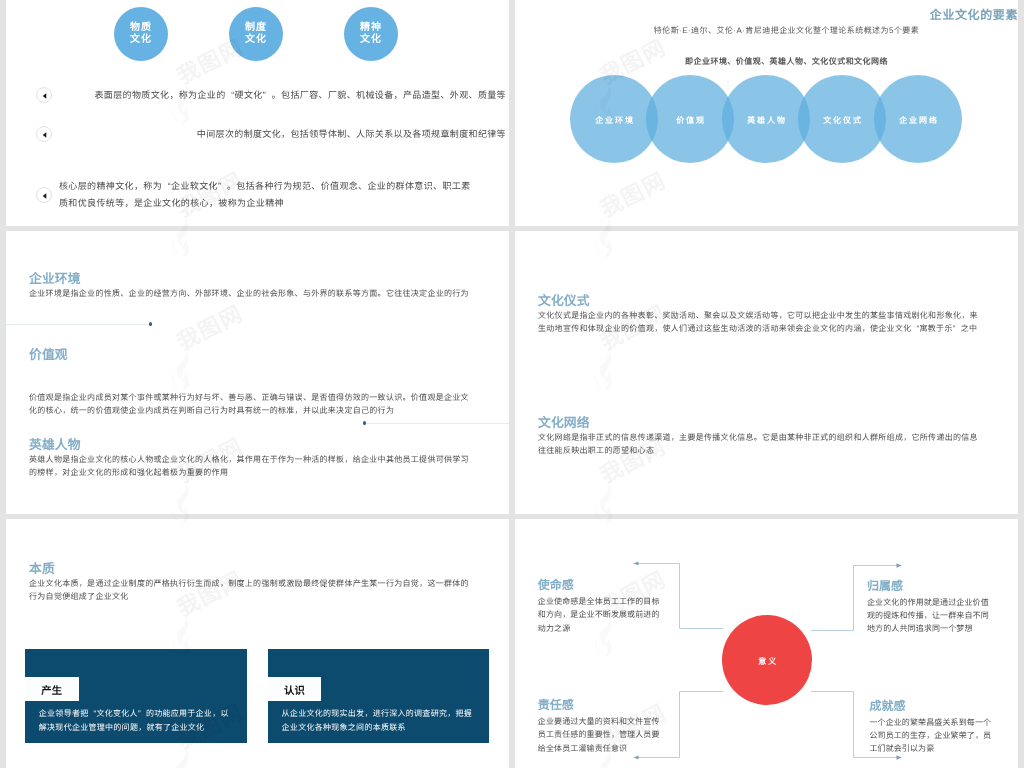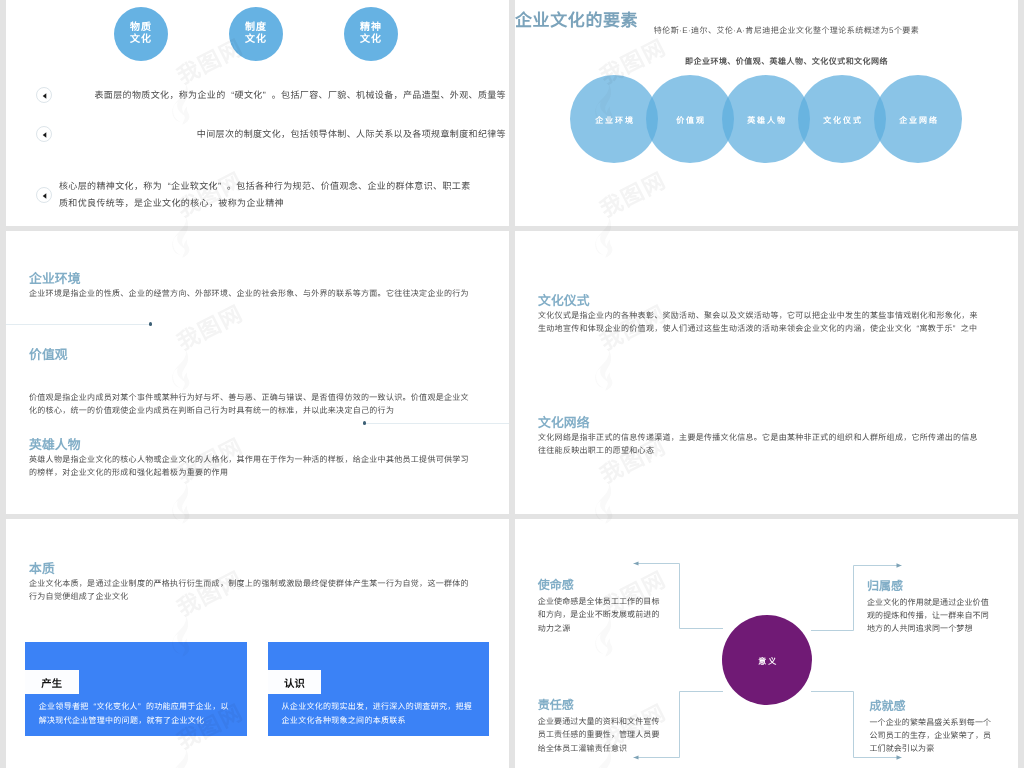--- a/index.html
+++ b/index.html
@@ -21,22 +21,22 @@
     background:#66b2e3;color:#fff;display:flex;flex-direction:column;
     align-items:center;justify-content:center;}
   .s1-circle span{font-size:10px;line-height:12px;letter-spacing:1px;
     font-weight:700;font-family:"Liberation Serif",serif;}
   .s1-bullet{position:absolute;display:flex;align-items:flex-start;justify-content:space-between;}
   .s1-dot{width:14px;height:14px;border-radius:50%;border:1px solid #dde5ea;
     background:#fff;flex:0 0 auto;margin-right:7px;position:relative;}
   .s1-dot svg{position:absolute;left:5px;top:4.5px;}
   .s1-txt{font-size:9px;line-height:17px;color:#4a4a4a;letter-spacing:0.37px;}
   
-  .s2-title{position:absolute;left:0;top:5.5px;width:503px;text-align:left;
-    font-size:17px;font-weight:700;color:#7ba3bb;letter-spacing:0.6px;}
+  .s2-title{position:absolute;left:0;top:5.5px;width:503px;text-align:right;
+    font-size:12px;font-weight:700;color:#7ba3bb;letter-spacing:0.6px;}
   .s2-sub{position:absolute;left:0;top:25px;width:543px;text-align:center;
     font-size:8px;color:#555;letter-spacing:0.45px;}
   .s2-sub2{top:56px;font-weight:bold;}
   .s2-circles{position:absolute;left:55px;top:75px;width:393px;height:88px;}
   .s2-c{position:absolute;top:0;width:88px;height:88px;border-radius:50%;
     background:rgba(93,173,222,0.72);display:flex;align-items:center;justify-content:center;}
   .s2-c span{color:#fff;font-size:8px;font-weight:700;letter-spacing:1.9px;
     font-family:"Liberation Serif",serif;position:relative;top:1.5px;left:1px;}
   
   .sec{position:absolute;left:23px;}
@@ -44,30 +44,30 @@
     line-height:13px;margin-bottom:3px;}
   .sec-b{font-size:8px;line-height:12.9px;color:#4d4d4d;letter-spacing:0.3px;}
   .rule{position:absolute;height:1px;background:#e3ecf1;}
   .rule-dot{position:absolute;top:-1.2px;width:3.4px;height:3.4px;border-radius:50%;
     background:#3d6076;display:block;}
   .rule-l{left:0;top:92.5px;width:144px;}
   .rule-l .rule-dot{right:-2px;}
   .rule-r{left:358.5px;top:191.5px;width:145px;}
   .rule-r .rule-dot{left:-2px;}
   
-  .s5-box{position:absolute;top:123px;width:221.7px;height:94px;background:#3b82f6;}
+  .s5-box{position:absolute;top:130px;width:221.7px;height:94px;background:#0c4a6e;}
   .s5-tag{position:absolute;left:0;top:28px;width:53.5px;height:24px;background:#fcfdff;
     display:flex;align-items:center;justify-content:center;}
   .s5-tag span{font-size:10.3px;font-weight:700;color:#101010;letter-spacing:0.3px;}
   .s5-txt{position:absolute;left:13.8px;top:58px;width:193px;color:#fff;
     font-size:8px;line-height:13.8px;letter-spacing:0.28px;}
   
   .s6-lines{position:absolute;left:0;top:0;}
   .s6-core{position:absolute;left:207.2px;top:95.5px;width:90px;height:90px;
-    border-radius:50%;background:#701a75;display:flex;align-items:center;justify-content:center;}
+    border-radius:50%;background:#ef4444;display:flex;align-items:center;justify-content:center;}
   .s6-core span{color:#fff;font-size:8px;font-weight:700;letter-spacing:1.9px;
     font-family:"Liberation Serif",serif;position:relative;left:1px;top:2px;}
   .s6-blk{position:absolute;}
   .s6-h{font-size:12px;font-weight:700;color:#82aec7;line-height:13px;margin-bottom:3px;}
   .s6-b{font-size:8px;line-height:13.3px;color:#4d4d4d;letter-spacing:0.12px;}
   
   .wm{position:absolute;left:0;top:0;width:1024px;height:768px;pointer-events:none;
       z-index:1;mix-blend-mode:multiply;}
   .wm-tile{position:absolute;width:180px;height:120px;}
   .wm-tile .flame{position:absolute;left:0px;top:56px;opacity:.55;}

